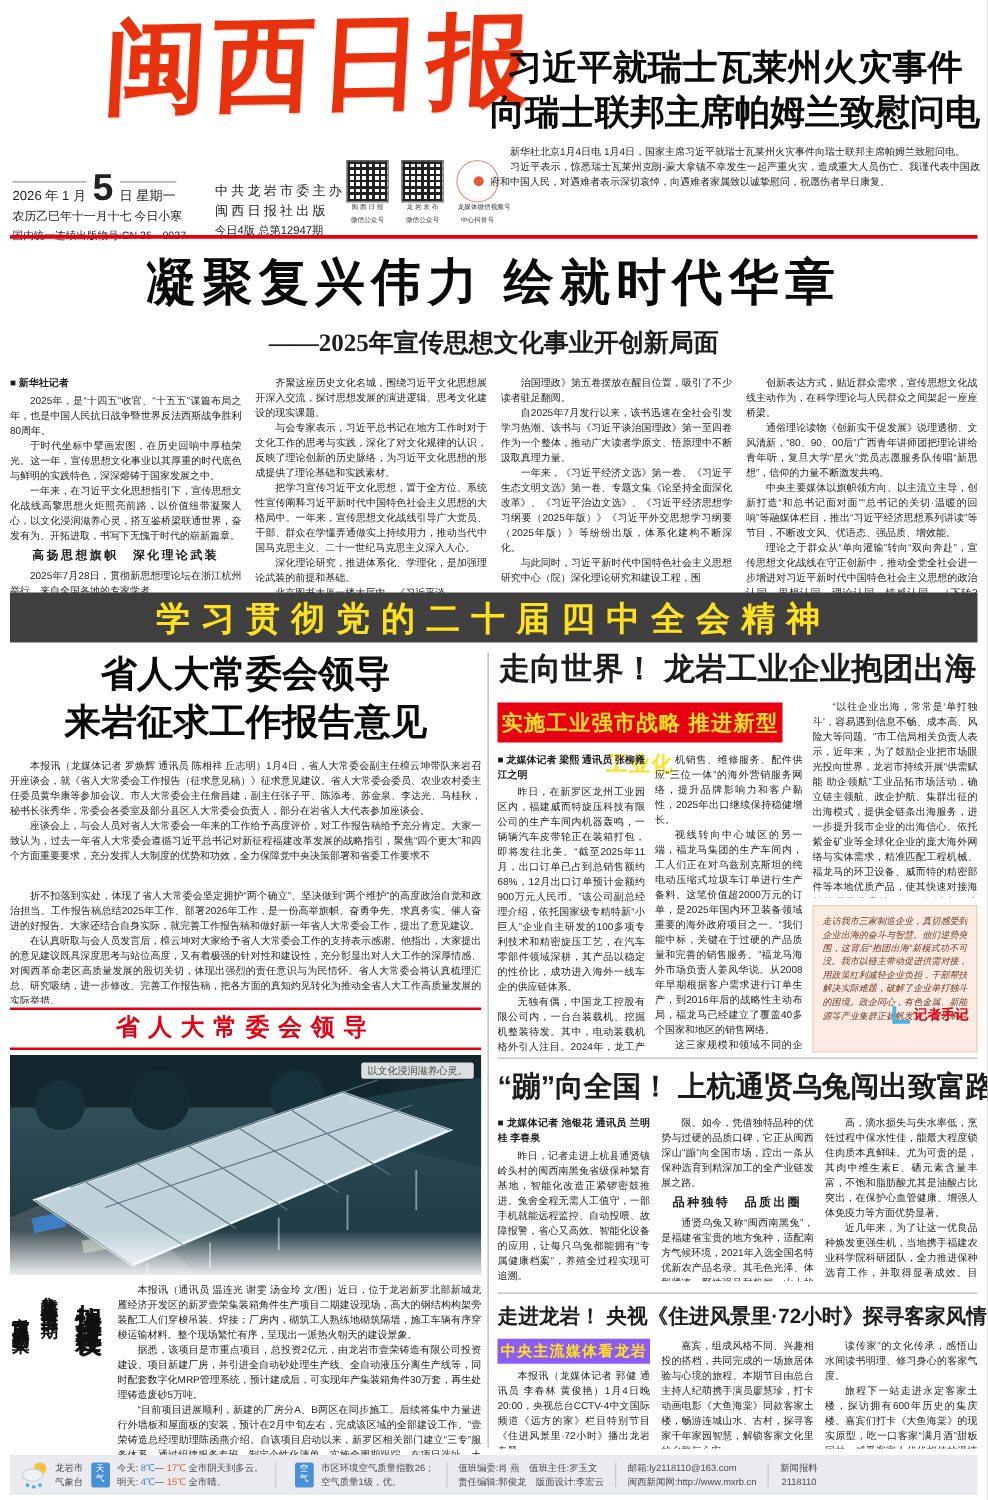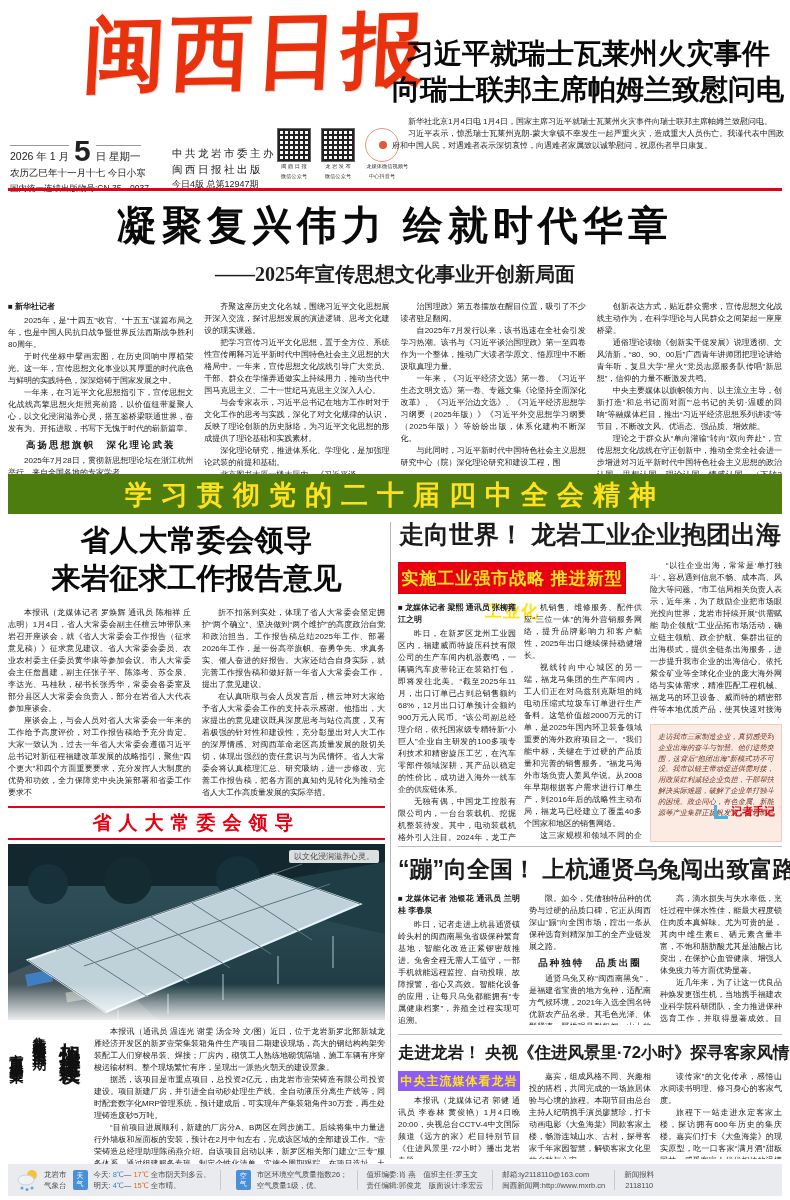--- a/index.html
+++ b/index.html
@@ -43,27 +43,27 @@
   .clip{overflow:hidden;}
 
   
   #lead{position:absolute;left:8px;top:198px;width:774px;}
   #lead-title{font-size:40px;font-weight:900;text-align:center;letter-spacing:5px;color:#0a0a0a;}
   #lead-subtitle{font-family:"Liberation Serif",serif;font-size:20px;font-weight:bold;text-align:center;margin-top:8px;}
   #lead-cols{display:flex;gap:11px;margin-top:13px;height:186px;}
   #lead-cols .col{flex:1;}
 
   
-  #banner{position:absolute;left:8px;top:474px;width:774px;height:40px;background:#4d7c0f;
+  #banner{position:absolute;left:8px;top:474px;width:774px;height:40px;background:#404040;
         color:#ffe11e;font-size:27px;font-weight:900;letter-spacing:9px;text-align:center;line-height:42px;}
 
   
   #renda{position:absolute;left:8px;top:522px;width:377px;}
   #renda .rtitle{font-size:29px;font-weight:900;text-align:center;line-height:1.3;color:#0a0a0a;}
-  #renda-cols{display:flex;gap:11px;margin-top:10px;height:196px;}
+  #renda-cols{display:flex;gap:11px;margin-top:10px;height:196px;flex-direction:column;}
   #renda-cols .col{flex:1;}
 
   #v-divider{position:absolute;left:390px;top:522px;width:1px;height:636px;background:#b5b5b5;}
 
   
   #chuhai{position:absolute;left:398px;top:518px;width:384px;}
   #chuhai-title{font-size:25px;font-weight:900;text-align:center;white-space:nowrap;}
   #chuhai-body{position:relative;margin-top:9px;height:282px;}
   #chuhai-redbox{position:absolute;left:0;top:2px;width:228px;height:32px;background:#e60012;
         color:#ffe11e;font-size:17px;font-weight:900;text-align:center;line-height:33px;letter-spacing:1px;}
@@ -177,22 +177,22 @@
       <div class="col news clip">
           <p class="byline">■ 新华社记者</p>
           <p>2025年，是“十四五”收官、“十五五”谋篇布局之年，也是中国人民抗日战争暨世界反法西斯战争胜利80周年。</p>
           <p>于时代坐标中擘画宏图，在历史回响中厚植荣光。这一年，宣传思想文化事业以其厚重的时代底色与鲜明的实践特色，深深熔铸于国家发展之中。</p>
           <p>一年来，在习近平文化思想指引下，宣传思想文化战线高擎思想火炬照亮前路，以价值纽带凝聚人心，以文化浸润滋养心灵，搭互鉴桥梁联通世界，奋发有为、开拓进取，书写下无愧于时代的崭新篇章。</p>
           <p class="subhead">高扬思想旗帜　深化理论武装</p>
           <p>2025年7月28日，贯彻新思想理论坛在浙江杭州举行。来自全国各地的专家学者</p>
         </div>
       <div class="col news clip">
           <p>齐聚这座历史文化名城，围绕习近平文化思想展开深入交流，探讨思想发展的演进逻辑、思考文化建设的现实课题。</p>
+          <p>与会专家表示，习近平总书记在地方工作时对于文化工作的思考与实践，深化了对文化规律的认识，反映了理论创新的历史脉络，为习近平文化思想的形成提供了理论基础和实践素材。</p>
           <p>把学习宣传习近平文化思想，置于全方位、系统性宣传阐释习近平新时代中国特色社会主义思想的大格局中。一年来，宣传思想文化战线引导广大党员、干部、群众在学懂弄通做实上持续用力，推动当代中国马克思主义、二十一世纪马克思主义深入人心。</p>
-          <p>与会专家表示，习近平总书记在地方工作时对于文化工作的思考与实践，深化了对文化规律的认识，反映了理论创新的历史脉络，为习近平文化思想的形成提供了理论基础和实践素材。</p>
           <p>深化理论研究，推进体系化、学理化，是加强理论武装的前提和基础。</p>
           <p>北京图书大厦一楼大厅内，《习近平谈</p>
         </div>
       <div class="col news clip">
           <p>治国理政》第五卷摆放在醒目位置，吸引了不少读者驻足翻阅。</p>
           <p>自2025年7月发行以来，该书迅速在全社会引发学习热潮。该书与《习近平谈治国理政》第一至四卷作为一个整体，推动广大读者学原文、悟原理中不断汲取真理力量。</p>
           <p>一年来，《习近平经济文选》第一卷、《习近平生态文明文选》第一卷、专题文集《论坚持全面深化改革》、《习近平治边文选》、《习近平经济思想学习纲要（2025年版）》《习近平外交思想学习纲要（2025年版）》等纷纷出版，体系化建构不断深化。</p>
           <p>与此同时，习近平新时代中国特色社会主义思想研究中心（院）深化理论研究和建设工程，围</p>
         </div>
       <div class="col news clip">

